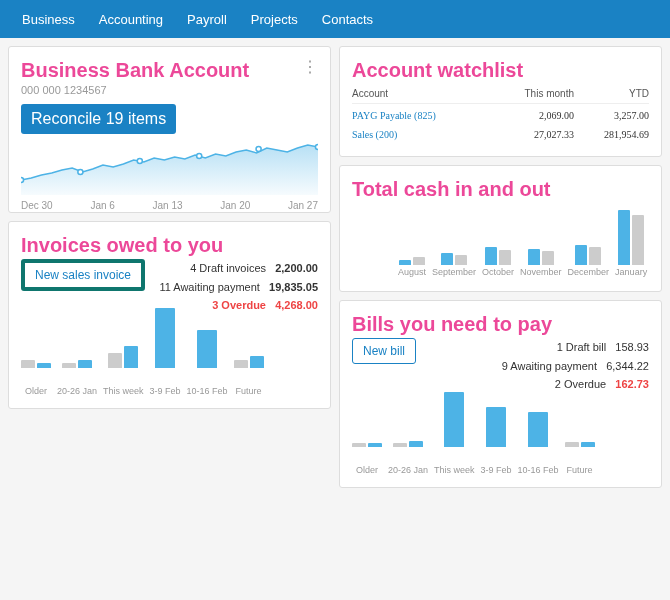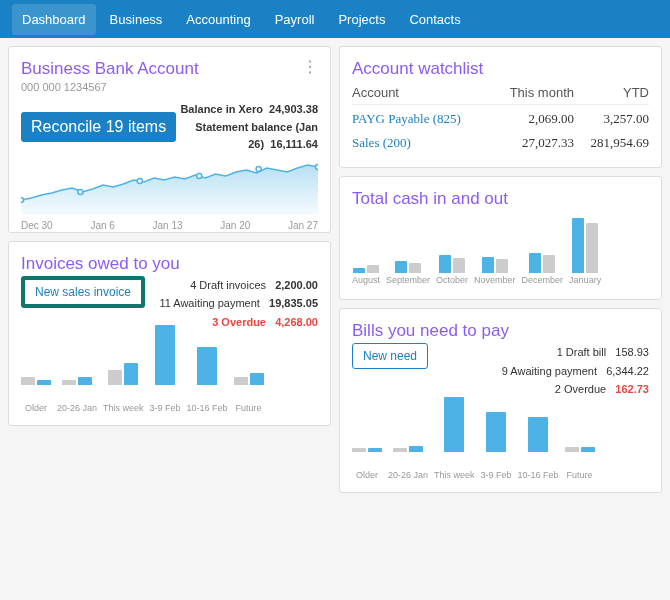--- a/index.html
+++ b/index.html
@@ -11,21 +11,21 @@
     nav a:hover, nav a.active { background: rgba(255,255,255,0.15); }
 
     
     .dashboard { display: grid; grid-template-columns: 1fr 1fr; grid-template-rows: auto auto; gap: 8px; padding: 8px; height: calc(600px - 38px); overflow: hidden; }
 
     
     .card { background: #fff; border: 1px solid #ddd; border-radius: 3px; padding: 12px; overflow: hidden; }
 
     
     .bank-card { grid-column: 1; grid-row: 1; }
-    .card-title { font-size: 17px; font-weight: normal; color: #8b5cf6; margin-bottom: 2px; }
+    .card-title { font-size: 20px; font-weight: bold; color: #ec4899; margin-bottom: 2px; }
     .account-number { font-size: 11px; color: #999; margin-bottom: 8px; }
     .bank-summary { display: flex; justify-content: space-between; align-items: center; margin-bottom: 6px; }
     .reconcile-btn { background: #1a82c4; color: #fff; border: none; padding: 6px 10px; border-radius: 3px; cursor: pointer; font-size: 16px; white-space: nowrap; }
     .balance-info { text-align: right; font-size: 11px; color: #555; line-height: 1.6; }
     .balance-info span { color: #333; font-weight: bold; }
 
     
     .sparkline-container { margin-top: 4px; position: relative; height: 60px; }
     .sparkline-labels { display: flex; justify-content: space-between; font-size: 10px; color: #999; margin-top: 2px; }
 
@@ -33,21 +33,21 @@
     .invoices-card { grid-column: 1; grid-row: 2; }
     .invoice-top { display: flex; justify-content: space-between; align-items: flex-start; margin-bottom: 6px; }
     .new-invoice-btn { background: #fff; color: #1a82c4; border: 4px solid #0f766e; padding: 5px 10px; border-radius: 3px; cursor: pointer; font-size: 12px; white-space: nowrap; }
     .invoice-stats { text-align: right; font-size: 11px; line-height: 1.7; }
     .invoice-stats .overdue { color: #e44; font-weight: bold; }
     .invoice-stats .amount { font-weight: bold; }
     .overdue-amount { color: #e44; font-weight: bold; }
 
     
     .watchlist-card { grid-column: 2; grid-row: 1; }
-    .watchlist-table { width: 100%; border-collapse: collapse; margin-top: 6px; font-size: 13px; }
+    .watchlist-table { width: 100%; border-collapse: collapse; margin-top: 6px; font-size: 10px; }
     .watchlist-table th { text-align: left; color: #555; padding-bottom: 4px; font-weight: normal; border-bottom: 1px solid #eee; }
     .watchlist-table th:last-child, .watchlist-table td:last-child { text-align: right; }
     .watchlist-table th:nth-child(2), .watchlist-table td:nth-child(2) { text-align: right; }
     .watchlist-table td { padding: 4px 0; color: #333; font-family: Liberation Serif, serif; }
     .watchlist-table tr:first-child td { padding-top: 6px; }
     .watchlist-link { color: #1a82c4; text-decoration: none; cursor: pointer; }
 
     
     .bills-card { grid-column: 2; grid-row: 2; }
 
@@ -55,62 +55,57 @@
     .right-col { grid-column: 2; display: flex; flex-direction: column; gap: 8px; grid-row: 1 / 3; }
     .left-col { grid-column: 1; display: flex; flex-direction: column; gap: 8px; grid-row: 1 / 3; }
     .bar-group { display: flex; flex-direction: column; align-items: center; gap: 16px; }
     .bars { display: flex; gap: 2px; align-items: flex-end; }
     .bar { width: 14px; border-radius: 1px 1px 0 0; }
     .bar.blue { background: #4db3e6; }
     .bar.gray { background: #ccc; }
     .bar-label { font-size: 9px; color: #999; margin-top: 2px; text-align: center; }
 
     
-    .cash-bar-chart { display: flex; align-items: flex-end; gap: 6px; height: 70px; margin-top: 8px; padding-bottom: 2px; }
+    .cash-bar-chart { display: flex; align-items: flex-end; gap: 6px; height: 70px; margin-top: 8px; padding-bottom: 2px; margin-left: 46px; }
     .cash-bar-group { display: flex; flex-direction: column; align-items: center; }
     .cash-bars { display: flex; gap: 2px; align-items: flex-end; }
     .cash-bar-label { font-size: 9px; color: #999; margin-top: 2px; }
 
     
     .bills-top { display: flex; justify-content: space-between; align-items: flex-start; margin-bottom: 6px; }
     .new-bill-btn { background: #fff; color: #1a82c4; border: 1px solid #1a82c4; padding: 5px 10px; border-radius: 3px; cursor: pointer; font-size: 12px; }
     .bills-stats { text-align: right; font-size: 11px; line-height: 1.7; }
 
     
     .three-dot { float: right; color: #999; cursor: pointer; font-size: 16px; line-height: 1; }
 
     
     svg.sparkline { width: 100%; height: 55px; }
   </style>
 </head>
 <body>
 
 <nav>
-  <a class="active">Dashboard</a>
   <a>Business</a>
   <a>Accounting</a>
   <a>Payroll</a>
   <a>Projects</a>
   <a>Contacts</a>
 </nav>
 
 <div class="dashboard">
 
   <div class="left-col">
 
     <div class="card bank-card">
       <span class="three-dot">⋮</span>
       <div class="card-title">Business Bank Account</div>
       <div class="account-number">000 000 1234567</div>
       <div class="bank-summary">
         <button class="reconcile-btn">Reconcile 19 items</button>
-        <div class="balance-info">
-          <div><span>Balance in Xero</span>&nbsp;&nbsp;<span>24,903.38</span></div>
-          <div><span>Statement balance (Jan 26)</span>&nbsp;&nbsp;<span>16,111.64</span></div>
-        </div>
       </div>
       <div class="sparkline-container">
         <svg class="sparkline" viewBox="0 0 290 55" preserveAspectRatio="none">
           <defs>
             <linearGradient id="sparkGrad" x1="0" y1="0" x2="0" y2="1">
               <stop offset="0%" stop-color="#4db3e6" stop-opacity="0.4"></stop>
               <stop offset="100%" stop-color="#4db3e6" stop-opacity="0.05"></stop>
             </linearGradient>
           </defs>
           <path d="M0,40 L10,38 L20,35 L30,33 L40,30 L50,28 L60,32 L70,29 L80,25 L90,27 L100,24 L110,20 L120,22 L130,18 L140,20 L150,17 L160,19 L170,15 L180,18 L190,14 L200,16 L210,12 L220,10 L230,13 L240,8 L250,10 L260,12 L270,8 L280,5 L290,7" fill="none" stroke="#4db3e6" stroke-width="1.5"></path>
@@ -270,21 +265,21 @@
             <div style="width:12px; height:50px; background:#ccc; border-radius:1px 1px 0 0;"></div>
           </div>
           <div class="cash-bar-label">January</div>
         </div>
       </div>
     </div>
 
     <div class="card bills-card">
       <div class="card-title">Bills you need to pay</div>
       <div class="bills-top">
-        <button class="new-bill-btn">New need</button>
+        <button class="new-bill-btn">New bill</button>
         <div class="bills-stats">
           <div>
             <span>1 Draft bill</span>&nbsp;&nbsp;
             <span>158.93</span>
           </div>
           <div>
             <span>9 Awaiting payment</span>&nbsp;&nbsp;
             <span>6,344.22</span>
           </div>
           <div>

